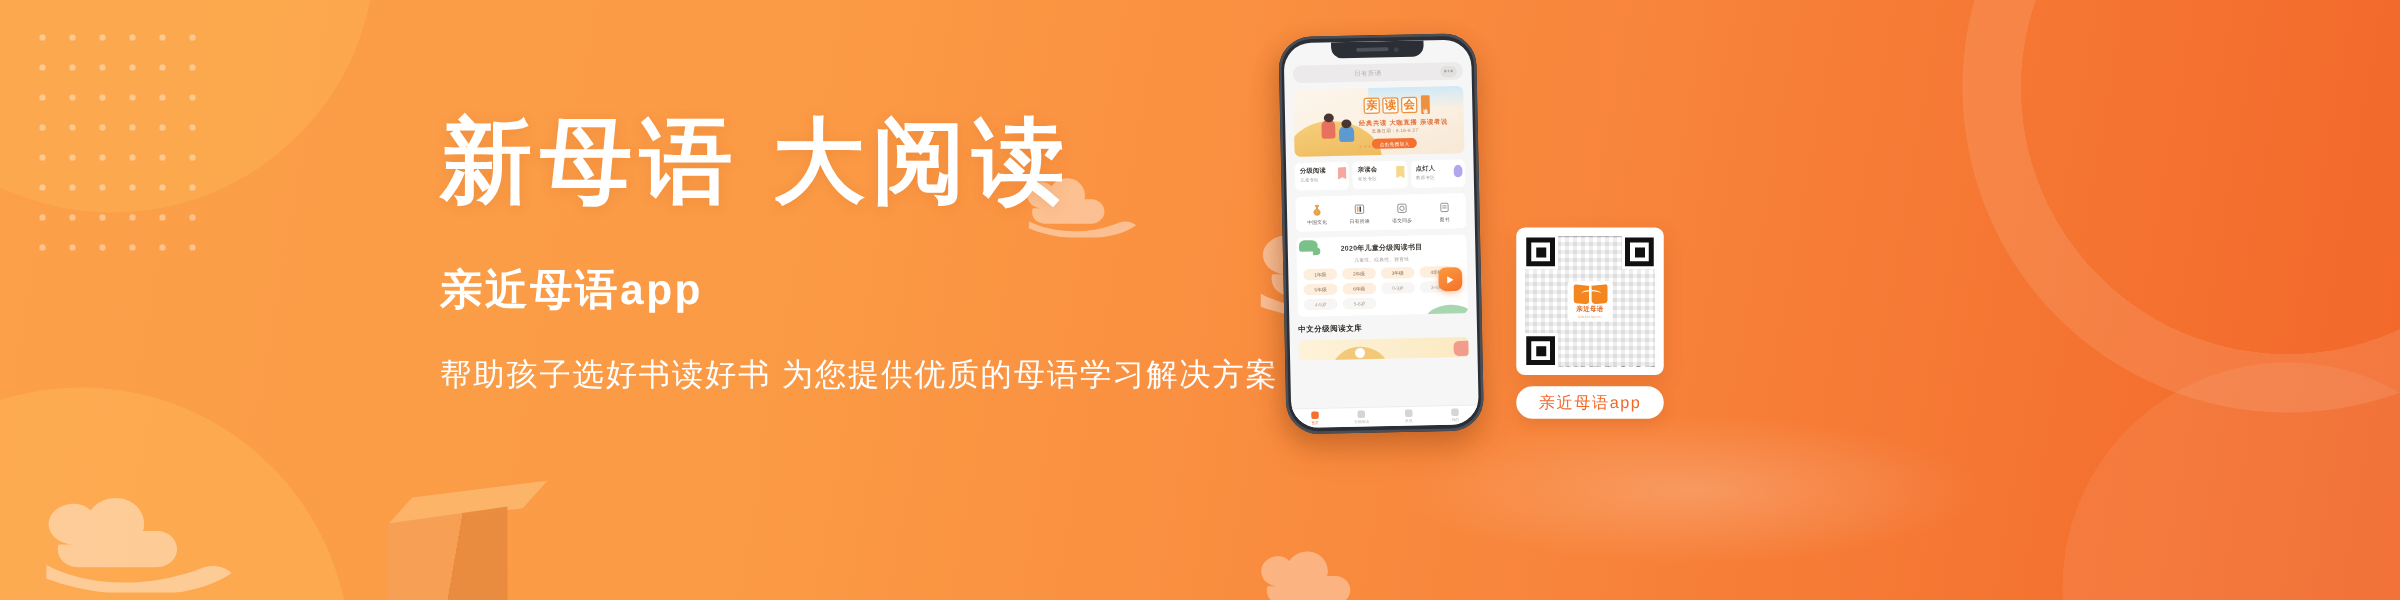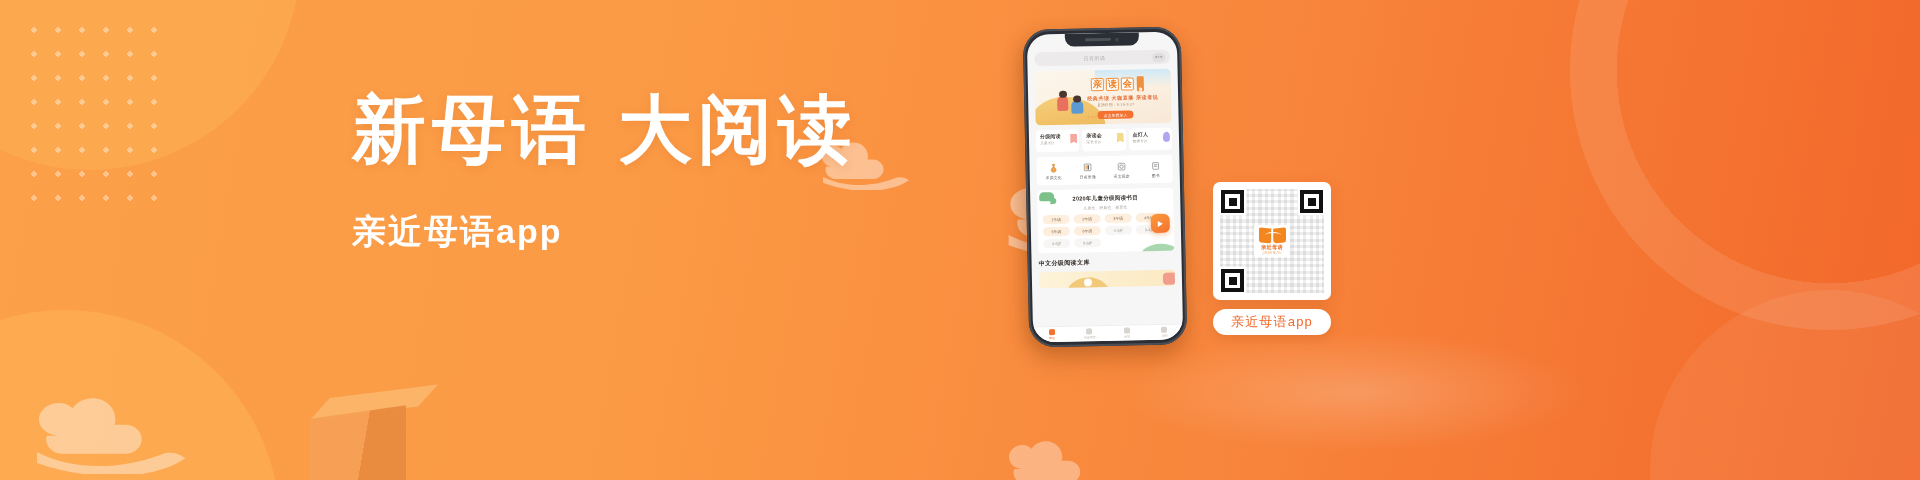--- a/index.html
+++ b/index.html
@@ -485,20 +485,21 @@
       <path fill="#ffffff" d="M30 44c-10 0-18-7-18-16S20 12 30 12c5 0 9 2 12 5 4-6 11-10 19-10 12 0 22 9 22 21 0 2 0 3-1 5h9c9 0 16 7 16 15s-7 15-16 15H34c-9 0-16-6-16-14 0-2 0-3 1-5z"></path>
       <circle cx="34" cy="32" r="11" fill="none" stroke="#ffffff" stroke-width="4"></circle>
     </svg>
   </div>
 
   <div class="copy">
     <div class="headline">
       <span>新母语</span><span class="gap"></span><span>大阅读</span>
     </div>
     <div class="subtitle">亲近母语app</div>
+    <div class="tagline">帮助孩子选好书读好书 为您提供优质的母语学习解决方案</div>
   </div>
 
   <div class="phone">
     <div class="phone-screen">
       <div class="notch">
         <span class="speaker"></span>
         <span class="cam"></span>
       </div>
 
       <div class="screen-body">

